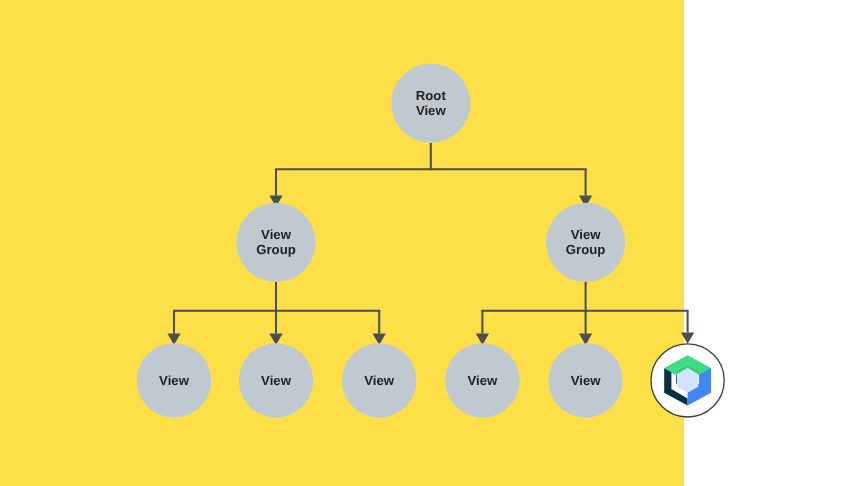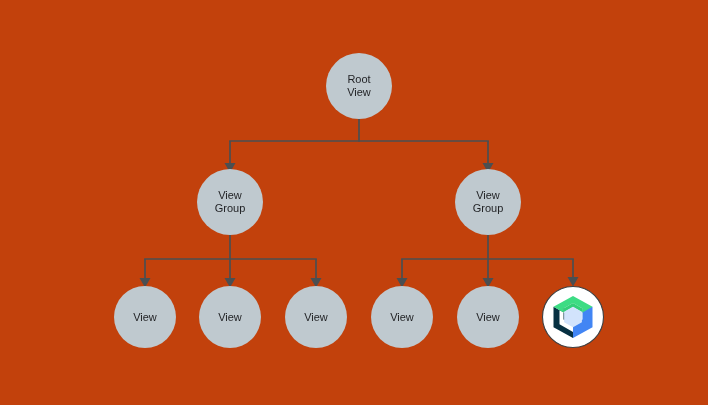--- a/index.html
+++ b/index.html
@@ -9,23 +9,24 @@
     background: #ffffff;
   }
   body {
     width: 720px;
     height: 405px;
     overflow: hidden;
     font-family: "Liberation Sans", sans-serif;
   }
   #diagram-root {
     position: relative;
-    width: 708px;
+    width: 570px;
     height: 405px;
-    background: #c2410c;
+    background: #fde047;
+    font-weight: bold;
   }
   #tree-svg {
     position: absolute;
     top: 0;
     left: 0;
     width: 720px;
     height: 405px;
   }
   .node-label {
     font-family: "Liberation Sans", sans-serif;

